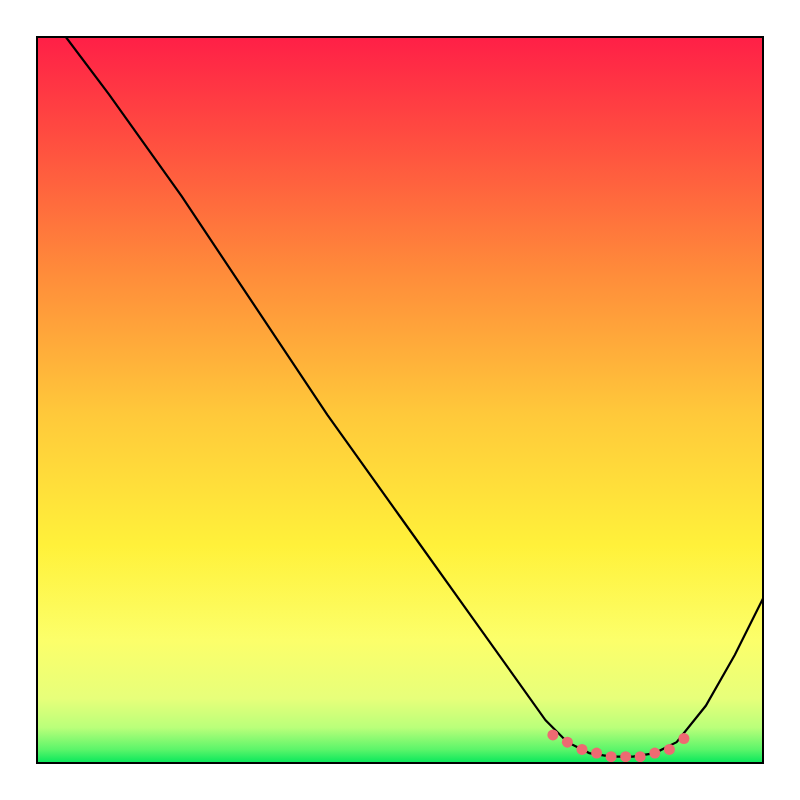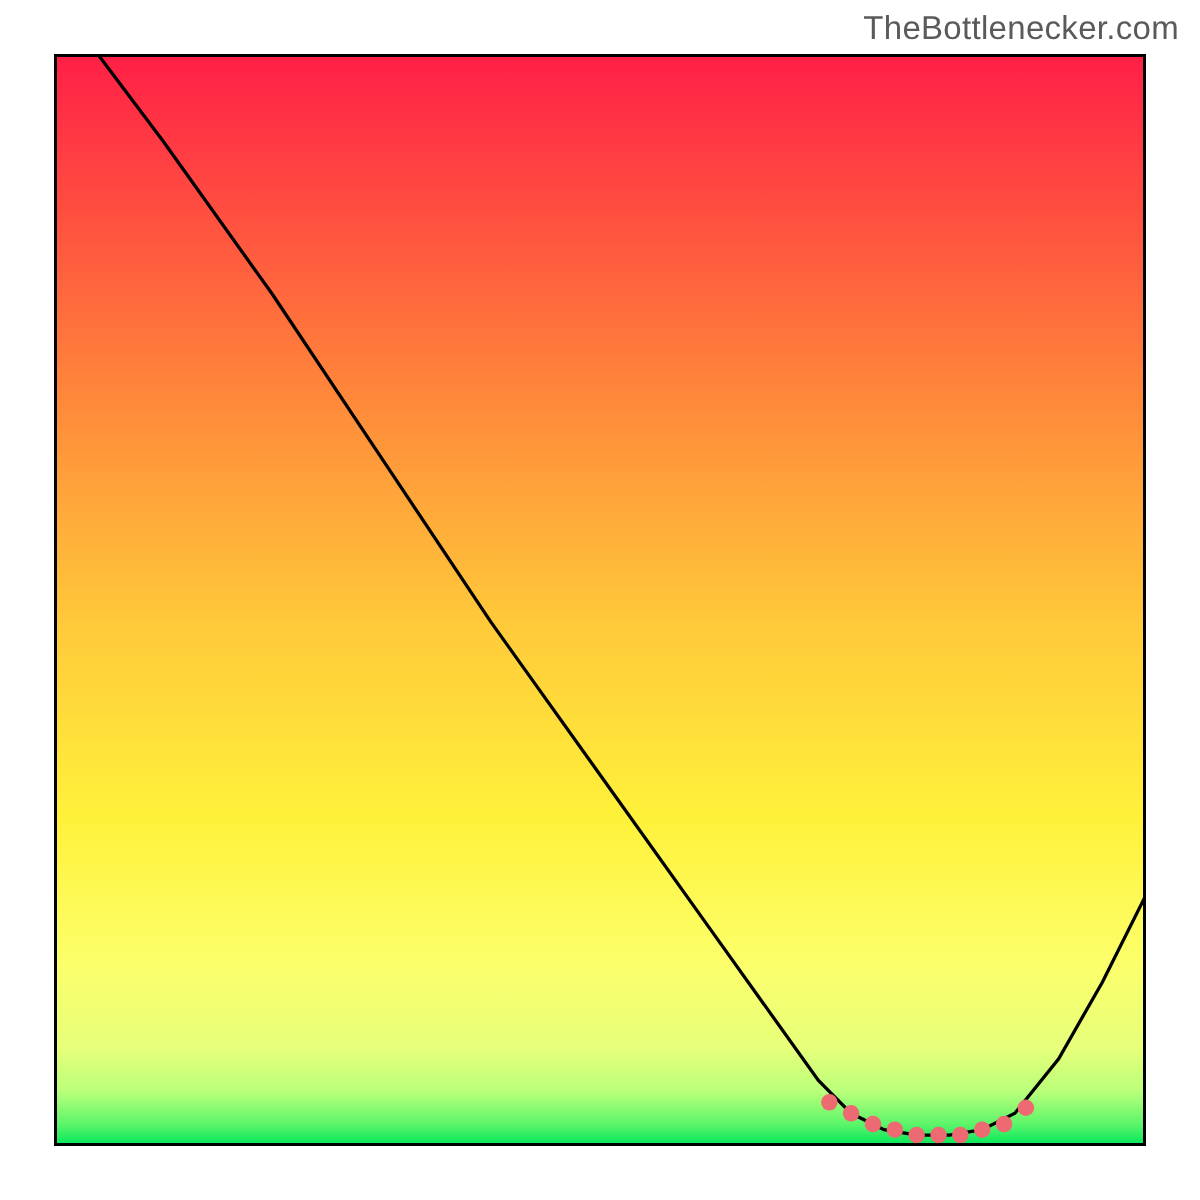--- a/index.html
+++ b/index.html
@@ -51,21 +51,20 @@
     inset: 0;
     width: 100%;
     height: 100%;
   }
 </style>
 </head>
 <body>
 
 <div class="chart-container">
 
-  <div class="watermark">TheBottlenecker.com</div>
 
   <div class="plot-area">
 
     <svg class="bg-gradient" viewBox="0 0 728 728" preserveAspectRatio="none">
       <defs>
         <linearGradient id="heat" x1="0" y1="0" x2="0" y2="1">
           <stop offset="0%" stop-color="#ff1f47"></stop>
           <stop offset="14%" stop-color="#ff4d40"></stop>
           <stop offset="32%" stop-color="#ff8a3a"></stop>
           <stop offset="52%" stop-color="#ffc93a"></stop>

